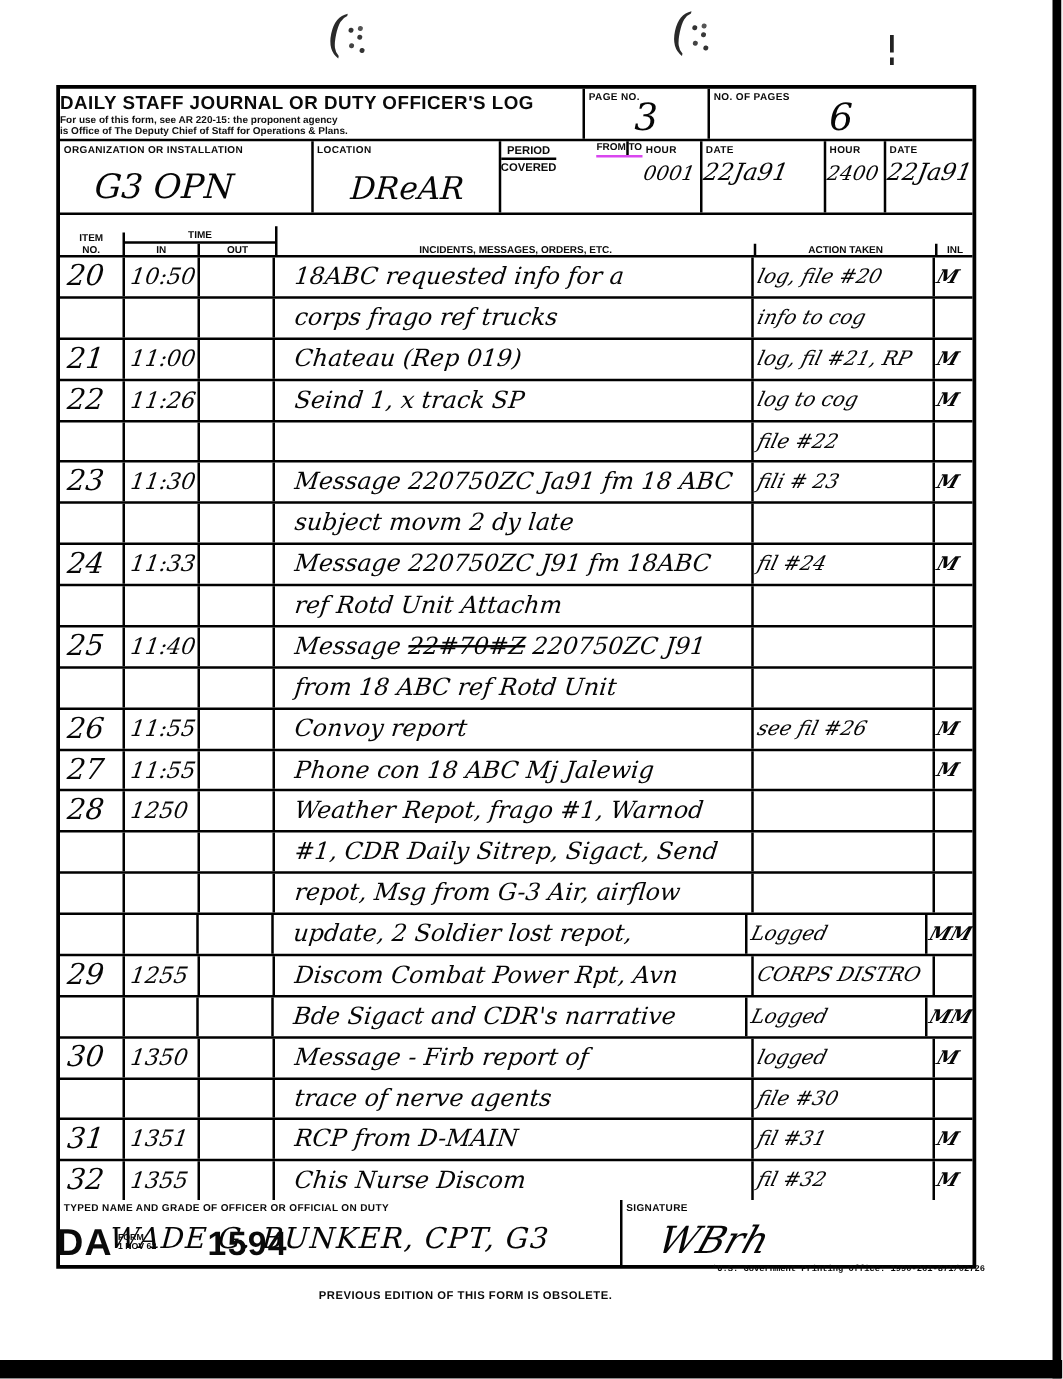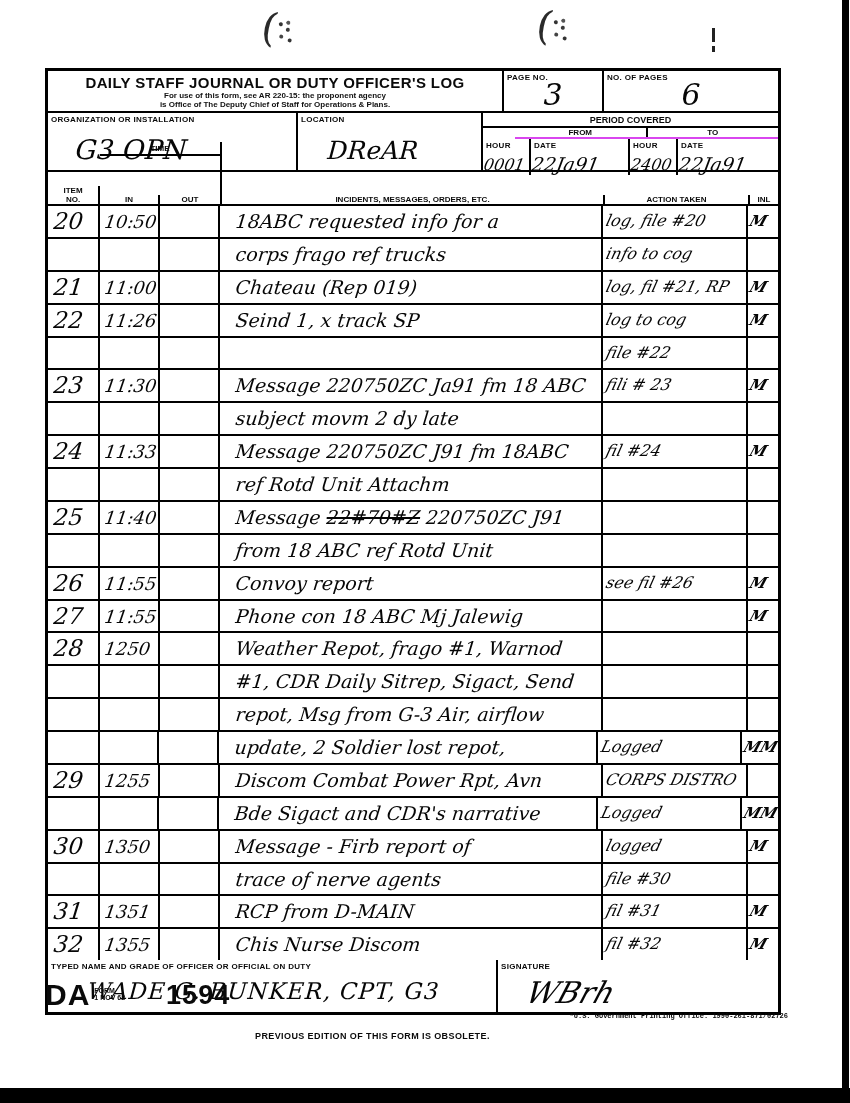--- a/index.html
+++ b/index.html
@@ -20,50 +20,50 @@
 
   
   .form { position:absolute; left:45px; top:68px; width:736px; height:947px; border:3px solid #000; display:flex; flex-direction:column; }
   .r { display:flex; border-bottom:2px solid #000; }
   .c { border-right:2px solid #000; position:relative; }
   .c:last-child { border-right:none; }
   .lbl { font-size:8px; font-weight:bold; letter-spacing:0.3px; padding:2px 3px; }
 
   
   .row-title { height:42px; }
-  .title-cell { width:456px; text-align:center; padding-top:3px; }
+  .title-cell { width:420px; text-align:left; padding-top:3px; }
   .ftitle { font-size:15px; font-weight:bold; letter-spacing:0.4px; }
   .fsub { font-size:8px; font-weight:bold; color:#111; line-height:9px; }
   .pagebox { width:100px; }
   .bignum { font-family:"DejaVu Serif",serif; font-style:italic; font-size:30px; text-align:center; line-height:22px; }
 
   
   .row-org { height:59px; }
   .org-cell { width:250px; } .loc-cell { width:185px; }
-  .period-cell { flex:1; display:flex; flex-direction:column; }
+  .period-cell { flex:1; display:flex; flex-direction:row; }
   .period-lbl { font-size:9px; font-weight:bold; text-align:center; border-bottom:2px solid #000; height:15px; line-height:14px; }
   .fromto { display:flex; border-bottom:2px solid #d946ef; height:13px;margin-left:32px; }
   .fromto div { flex:1; font-size:8px; font-weight:bold; text-align:center; }
   .fromto div:first-child { border-right:2px solid #000; }
   .hd { display:flex; flex:1; }
   .hd .c { padding:0; }
   .hw { font-family:"DejaVu Serif",serif; font-style:italic; color:#060606; white-space:nowrap; }
   .org-val { font-size:27px; padding:8px 0 0 28px; transform:skewX(-4deg); }
   .loc-val { font-size:25px; padding:10px 0 0 30px; transform:skewX(-4deg); }
   .dt-val { font-size:16px; padding:11px 0 0 2px; transform:skewX(-10deg); }
 
   
   .row-thead { height:34px; font-size:8px; font-weight:bold;align-items:flex-end; }
   .col-item { width:52px; } .col-in { width:60px; } .col-out { width:60px; }
   .col-inc { width:383px; } .col-act { width:145px; } .col-inl { flex:1; }
   .thead-item { display:flex; flex-direction:column; justify-content:center; text-align:center; }
   .time-col { width:122px; display:flex; flex-direction:column; }
   .time-top { border-bottom:2px solid #000; text-align:center; height:14px; line-height:13px; }
   .inout { display:flex; flex:1; }
-  .inout div { text-align:center; padding-top:0;margin-top:39px; }
+  .inout div { text-align:center; padding-top:0; }
   .inout div:first-child { width:60px; border-right:2px solid #000; }
   .inout div:last-child { flex:1; }
   .mid { display:flex; align-items:center; justify-content:center; }
 
   
   .tbody { flex:1; display:flex; flex-direction:column; }
   .trow { flex:1; display:flex; border-bottom:2px solid #000; position:relative; }
   .trow:last-child { border-bottom:none; }
   .trow .c { overflow:visible; }
   .hw-item { font-size:23px; padding:2px 0 0 6px; transform:skewX(-6deg); }

